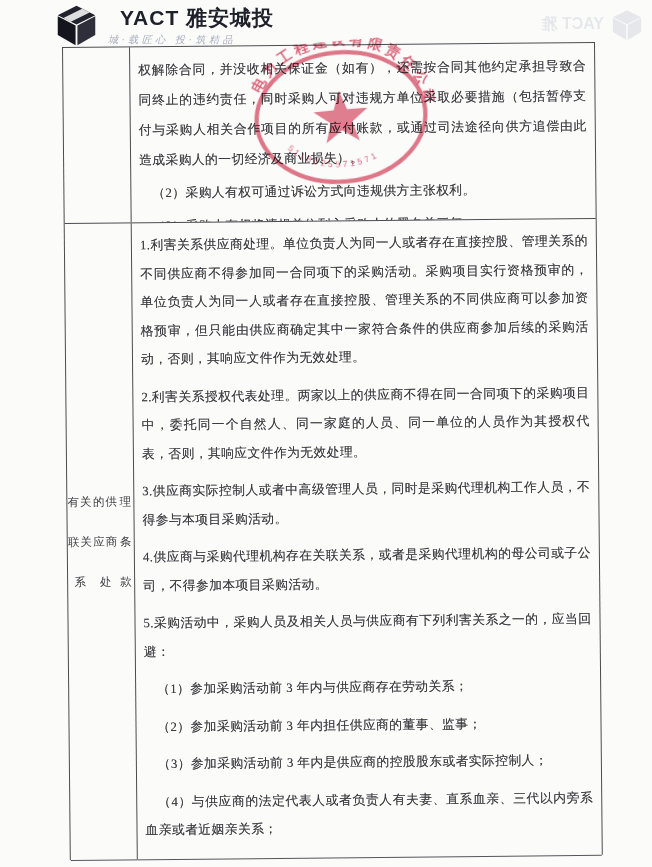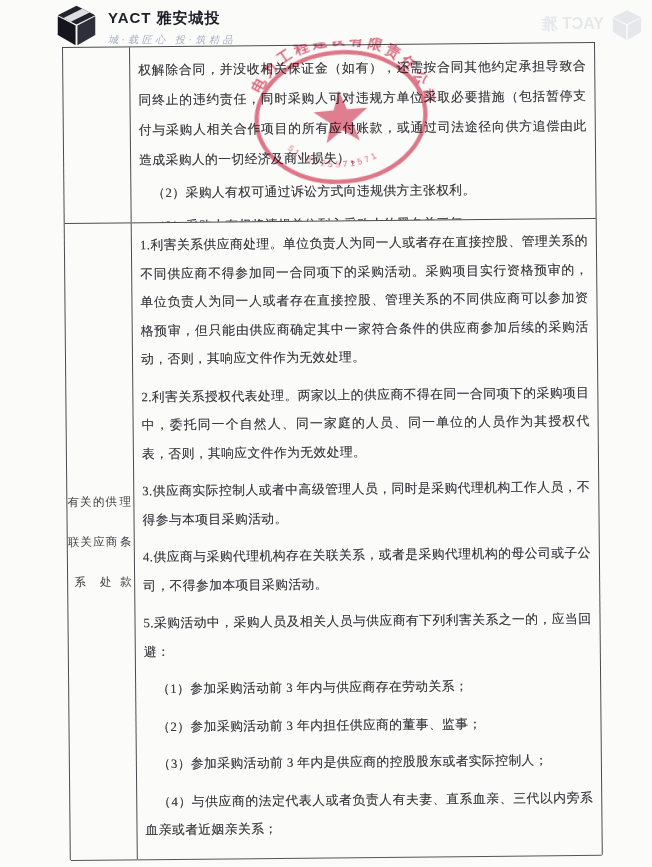--- a/index.html
+++ b/index.html
@@ -9,21 +9,21 @@
     font-family:"Liberation Serif","DejaVu Serif",serif;
   }
   .page{position:absolute;inset:0;}
 
   
   .logo{position:absolute;left:54px;top:3px;display:flex;align-items:flex-start;gap:9px;}
   .cube{width:45px;height:45px;flex:0 0 auto;}
   .brandwrap{padding-top:4px;}
   .brand{
     font-family:"Liberation Sans","DejaVu Sans",sans-serif;
-    font-weight:bold;font-size:15px;letter-spacing:1px;color:#20202b;line-height:22px;
+    font-weight:bold;font-size:21px;letter-spacing:1px;color:#20202b;line-height:22px;margin-left:12px;
   }
   .tagline{
     font-family:"Liberation Sans","DejaVu Sans",sans-serif;
     font-size:10px;letter-spacing:3.5px;color:#9aa2b5;margin-top:4px;opacity:.85;font-style:italic;
   }
   .bleed-logo{
     position:absolute;right:8px;top:2px;width:130px;height:45px;
     transform:scaleX(-1);opacity:0.10;filter:blur(0.6px);
     display:flex;align-items:center;gap:6px;
     font-family:"Liberation Sans","DejaVu Sans",sans-serif;

